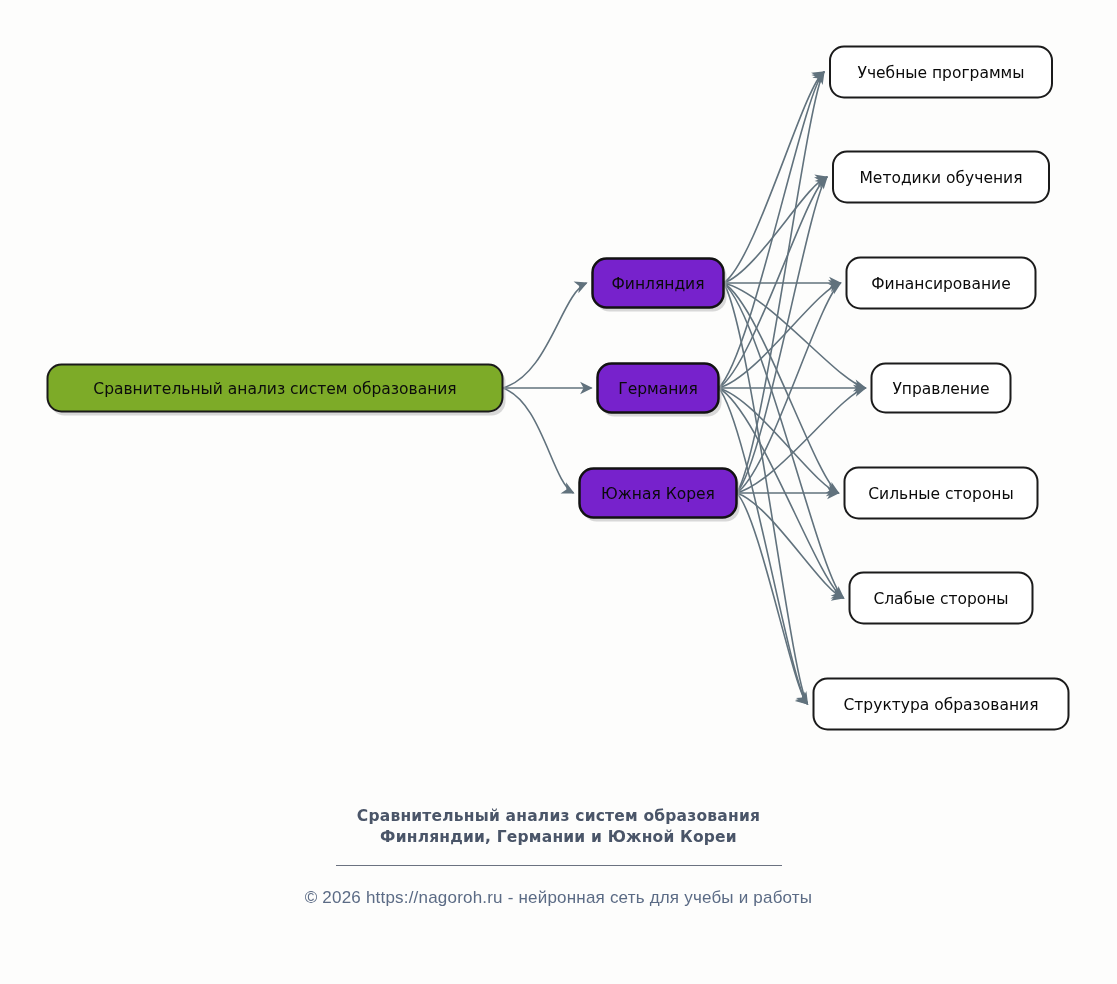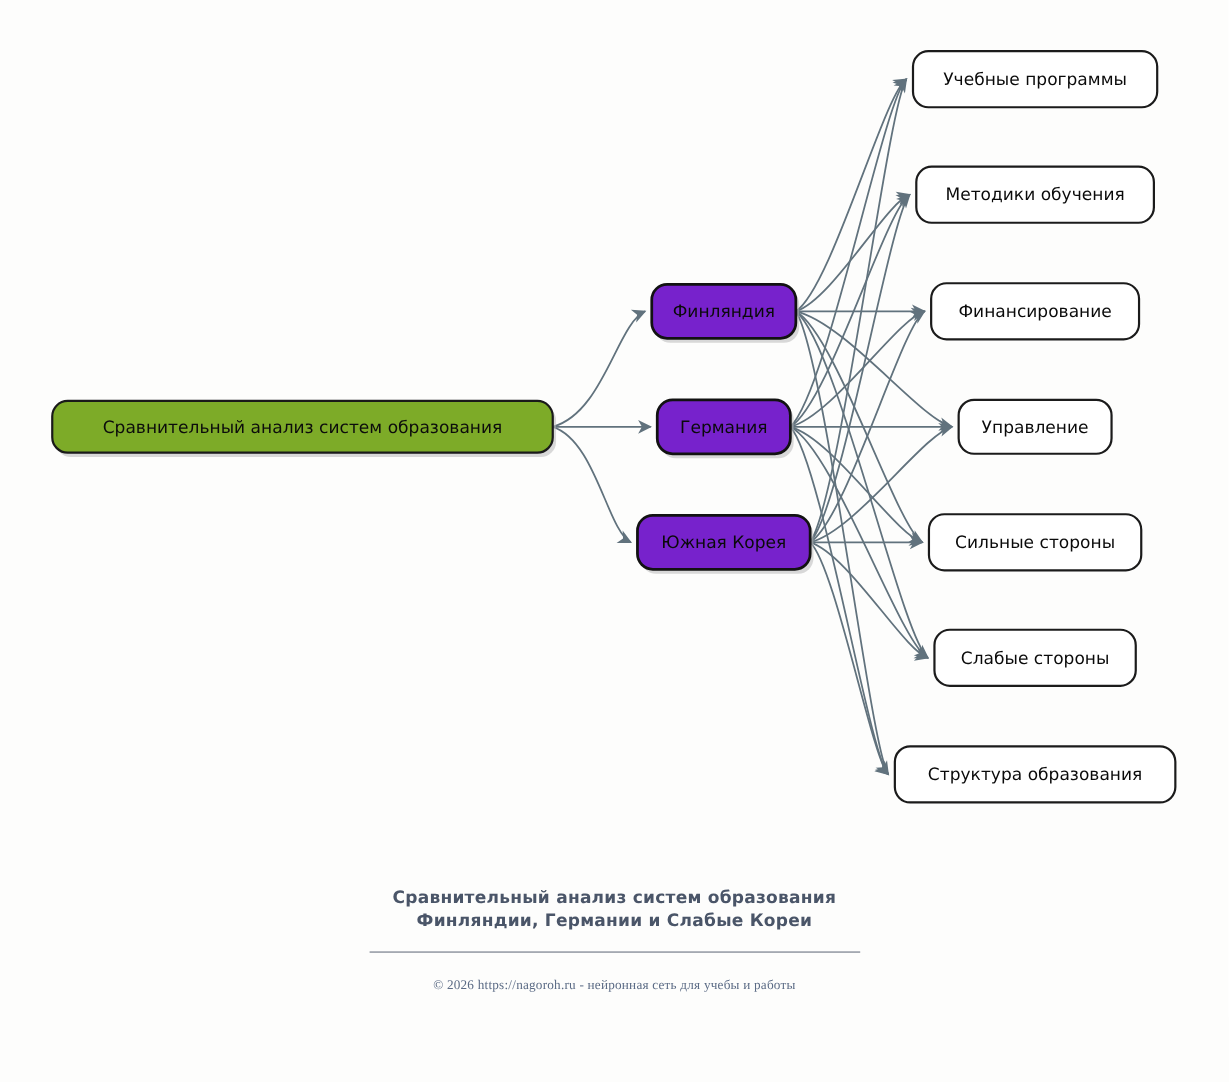--- a/index.html
+++ b/index.html
@@ -74,22 +74,22 @@
     letter-spacing: 0.2px;
   }
   .caption-rule {
     width: 446px;
     height: 1px;
     background: #6b7280;
     margin: 17px auto 0 auto;
   }
   .caption-credit {
     margin-top: 22px;
-    font-family: Liberation Serif, serif;
-    font-size: 12px;
+    font-family: Liberation Sans, sans-serif;
+    font-size: 17px;
     color: #5b6b85;
     letter-spacing: 0.2px;
   }
 </style>
 </head>
 <body>
 
 <div id="page">
 
   <svg id="diagram-svg" viewBox="0 0 1117 984">
@@ -171,18 +171,18 @@
         </g>
         <g>
           <rect x="813.5" y="678.5" width="255" height="51" rx="14" ry="14" class="node-rect-leaf"></rect>
           <text x="941" y="705" class="node-label">Структура образования</text>
         </g>
       </g>
   </svg>
 
   <div class="caption-block">
     <div class="caption-title">Сравнительный анализ систем образования</div>
-    <div class="caption-title">Финляндии, Германии и Слабые Кореи</div>
+    <div class="caption-title">Финляндии, Германии и Южной Кореи</div>
     <div class="caption-rule"></div>
     <div class="caption-credit">© 2026 https://nagoroh.ru - нейронная сеть для учебы и работы</div>
   </div>
 
 </div>
 
 </body></html>

